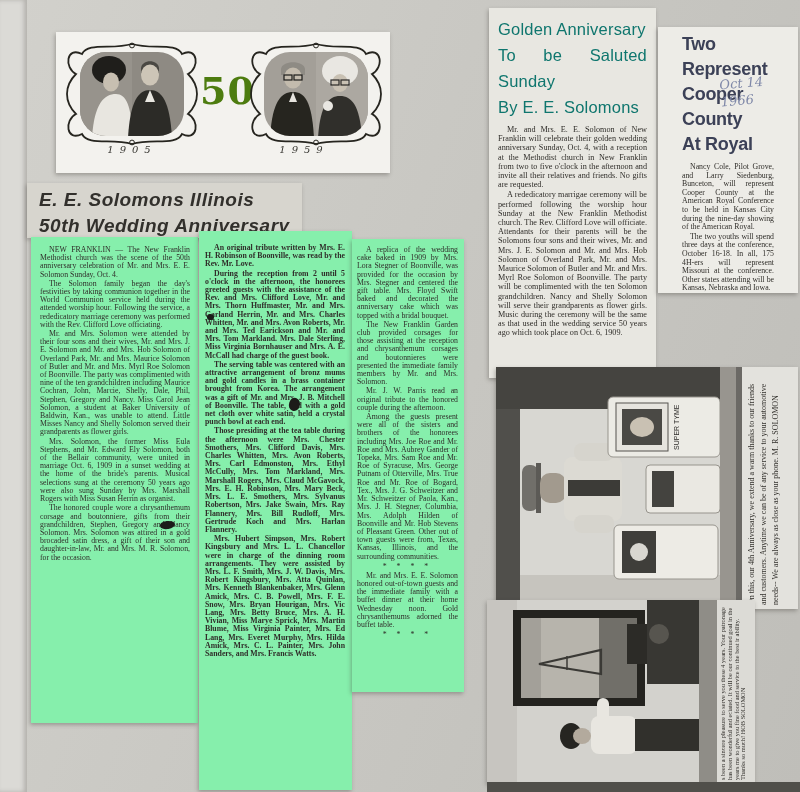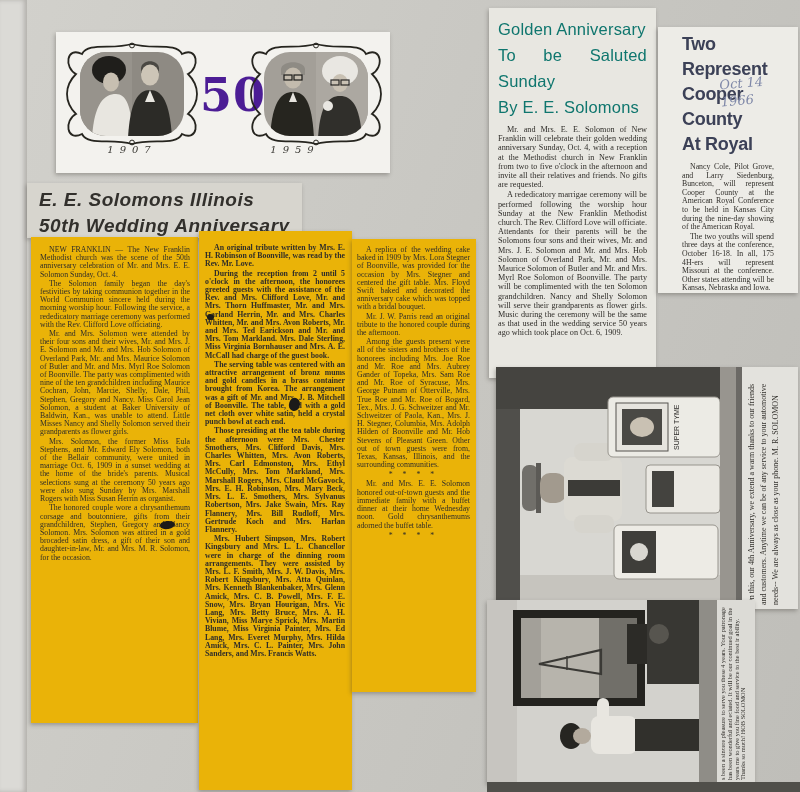--- a/index.html
+++ b/index.html
@@ -8,37 +8,37 @@
        background:linear-gradient(110deg,#d2d1cc 0%,#c9c8c3 45%,#bfbeb9 100%);}
   #page{position:relative;width:800px;height:792px;}
   .left-edge{position:absolute;left:0;top:0;width:27px;height:792px;
        background:#dbdad6;box-shadow:inset -3px 0 4px rgba(88,86,80,.30);}
   .clip{position:absolute;color:#2f2d29;box-shadow:-1px 2px 4px rgba(60,58,52,.35);}
   
   .banner{left:56px;top:32px;width:334px;height:141px;background:#f3f2ee;}
   .frame{position:absolute;top:10px;}
   .frame-l{left:8px;} .frame-r{left:192px;}
   .num50{position:absolute;left:144px;top:40px;width:50px;text-align:center;
-       font-family:"DejaVu Serif",serif;font-weight:bold;font-size:46px;line-height:1;
-       color:#4c1d95;letter-spacing:1px;}
+       font-family:"DejaVu Serif",serif;font-weight:bold;font-size:38px;line-height:1;
+       color:#4d7c0f;letter-spacing:1px;}
   .yr{position:absolute;top:112px;width:136px;text-align:center;
        font-family:"DejaVu Serif",serif;font-style:italic;font-size:10px;
        letter-spacing:6px;color:#3a3934;}
-  .yr-l{left:8px;} .yr-r{left:173px;width:132px;}
+  .yr-l{left:8px;} .yr-r{left:182px;width:132px;}
   
   .headline-clip{left:27px;top:183px;width:275px;height:55px;background:#d7d5ce;
        padding:0;}
   .headline-clip h1{margin:4px 0 0 12px;font-family:"Liberation Sans",sans-serif;
        font-weight:bold;font-style:italic;font-size:19px;line-height:26px;
        letter-spacing:.5px;color:#32302c;white-space:pre-line;}
   
-  .col{background:#eab308;overflow:hidden;text-align:justify;}
+  .col{background:#86efac;overflow:hidden;text-align:justify;}
   .col1{left:31px;top:237px;width:167px;height:486px;padding:8px 8px 4px 9px;box-sizing:border-box;}
   .col2{left:199px;top:231px;width:153px;height:559px;padding:12px 7px 4px 6px;box-sizing:border-box;font-weight:bold;}
-  .col3{left:352px;top:239px;width:124px;height:453px;padding:6px 6px 4px 5px;box-sizing:border-box;}
+  .col3{left:352px;top:239px;width:112px;height:453px;padding:6px 6px 4px 5px;box-sizing:border-box;}
   .col p{margin:1px 0 0 0;font-size:7.8px;line-height:8.2px;text-indent:9px;}
   .col p.sep{text-align:center;text-indent:0;letter-spacing:4px;line-height:9px;}
   
   .golden{left:489px;top:8px;width:167px;height:370px;background:#e8e7e1;
        padding:8px 9px;box-sizing:border-box;overflow:hidden;text-align:justify;}
   .golden h2{margin:0 0 5px 0;font-family:"Liberation Sans",sans-serif;font-weight:500;
        font-size:16.5px;line-height:26px;color:#0f766e;white-space:pre-line;letter-spacing:.2px;}
   .golden p{margin:1px 0 0 0;font-size:8.2px;line-height:9.2px;text-indent:9px;}
   
   .royal{left:658px;top:27px;width:140px;height:266px;background:#edece7;
@@ -114,45 +114,46 @@
         <rect x="83" y="38" width="8" height="5" fill="none" stroke="#2a2926" stroke-width="1.2"></rect>
         <rect x="93" y="38" width="8" height="5" fill="none" stroke="#2a2926" stroke-width="1.2"></rect>
         <path d="M70,96 C72,64 80,54 92,54 C104,54 112,64 114,96 Z" fill="#302f2b"></path>
         <circle cx="80" cy="64" r="5" fill="#e9e7e2"></circle>
       </g>
       <path d="M68,2 C88,8 112,0 118,12 C134,4 136,26 124,32 C136,44 136,60 124,72 C136,78 134,100 118,92 C112,104 88,96 68,102 C48,96 24,104 18,92 C2,100 0,78 12,72 C0,60 0,44 12,32 C0,26 2,4 18,12 C24,0 48,8 68,2 Z" fill="none" stroke="#26251f" stroke-width="1.8"></path>
       <circle cx="68" cy="3.5" r="2.4" fill="none" stroke="#26251f" stroke-width="1"></circle>
       <circle cx="68" cy="100.5" r="2.4" fill="none" stroke="#26251f" stroke-width="1"></circle>
     </svg>
 
-    <div class="yr yr-l">1907</div>
+    <div class="yr yr-l">1905</div>
     <div class="yr yr-r">1959</div>
   </section>
 
   <section class="clip headline-clip">
     <h1>E. E. Solomons Illinois
 50th Wedding Anniversary</h1>
   </section>
 
   <section class="clip col col1">
       <p>NEW FRANKLIN — The New Franklin Methodist church was the scene of the 50th anniversary celebration of Mr. and Mrs. E. E. Solomon Sunday, Oct. 4.</p>
-      <p>The Solomon family began the day's festivities by taking communion together in the World Communion sincere held during the morning worship hour. Following the service, a rededicatory marriage ceremony was performed with the Rev. Clifford Love officiating.</p>
+      <p>The Solomon family began the day's festivities by taking communion together in the World Communion service held during the attended worship hour. Following the service, a rededicatory marriage ceremony was performed with the Rev. Clifford Love officiating.</p>
       <p>Mr. and Mrs. Solomon were attended by their four sons and their wives, Mr. and Mrs. J. E. Solomon and Mr. and Mrs. Hob Solomon of Overland Park, Mr. and Mrs. Maurice Solomon of Butler and Mr. and Mrs. Myrl Roe Solomon of Boonville. The party was complimented with nine of the ten grandchildren including Maurice Cochran, John, Marcie, Shelly, Dale, Phil, Stephen, Gregory and Nancy. Miss Carol Jean Solomon, a student at Baker University of Baldwin, Kan., was unable to attend. Little Misses Nancy and Shelly Solomon served their grandparents as flower girls.</p>
       <p>Mrs. Solomon, the former Miss Eula Stephens, and Mr. Edward Ely Solomon, both of the Bellair community, were united in marriage Oct. 6, 1909 in a sunset wedding at the home of the bride's parents. Musical selections sung at the ceremony 50 years ago were also sung Sunday by Mrs. Marshall Rogers with Miss Susan Herrin as organist.</p>
       <p>The honored couple wore a chrysanthemum corsage and boutonniere, gifts from their grandchildren, Stephen, Gregory and Nancy Solomon. Mrs. Solomon was attired in a gold brocaded satin dress, a gift of their son and daughter-in-law, Mr. and Mrs. M. R. Solomon, for the occasion.</p>
     </section>
   <section class="clip col col2">
       <p>An original tribute written by Mrs. E. H. Robinson of Boonville, was read by the Rev. Mr. Love.</p>
       <p>During the reception from 2 until 5 o'clock in the afternoon, the honorees greeted guests with the assistance of the Rev. and Mrs. Clifford Love, Mr. and Mrs. Thorn Huffmaster, Mr. and Mrs. Garland Herrin, Mr. and Mrs. Charles Whitten, Mr. and Mrs. Avon Roberts, Mr. and Mrs. Ted Earickson and Mr. and Mrs. Tom Markland. Mrs. Dale Sterling, Miss Virginia Bornhauser and Mrs. A. E. McCall had charge of the guest book.</p>
       <p>The serving table was centered with an attractive arrangement of bronz mums and gold candles in a brass container brought from Korea. The arrangement was a gift of Mr. and Mrs. J. B. Mitchell of Boonville. The table, laid with a gold net cloth over white satin, held a crystal punch bowl at each end.</p>
       <p>Those presiding at the tea table during the afternoon were Mrs. Chester Smothers, Mrs. Clifford Davis, Mrs. Charles Whitten, Mrs. Avon Roberts, Mrs. Carl Edmonston, Mrs. Ethyl McCully, Mrs. Tom Markland, Mrs. Marshall Rogers, Mrs. Claud McGavock, Mrs. E. H. Robinson, Mrs. Mary Beck, Mrs. L. E. Smothers, Mrs. Sylvanus Robertson, Mrs. Jake Swain, Mrs. Ray Flannery, Mrs. Bill Rudloff, Mrs. Gertrude Koch and Mrs. Harlan Flannery.</p>
       <p>Mrs. Hubert Simpson, Mrs. Robert Kingsbury and Mrs. L. L. Chancellor were in charge of the dinning room arrangements. They were assisted by Mrs. L. F. Smith, Mrs. J. W. Davis, Mrs. Robert Kingsbury, Mrs. Atta Quinlan, Mrs. Kenneth Blankenbaker, Mrs. Glenn Amick, Mrs. C. B. Powell, Mrs. F. E. Snow, Mrs. Bryan Hourigan, Mrs. Vic Lang, Mrs. Betty Bruce, Mrs. A. H. Vivian, Miss Marye Sprick, Mrs. Martin Blume, Miss Virginia Painter, Mrs. Ed Lang, Mrs. Everet Murphy, Mrs. Hilda Amick, Mrs. C. L. Painter, Mrs. John Sanders, and Mrs. Francis Watts.</p>
     </section>
   <section class="clip col col3">
       <p>A replica of the wedding cake baked in 1909 by Mrs. Lora Stegner of Boonville, was provided for the occasion by Mrs. Stegner and centered the gift table. Mrs. Floyd Swift baked and decorated the anniversary cake which was topped with a bridal bouquet.</p>
+      <p>The New Franklin Garden club provided corsages for those assisting at the reception and chrysanthemum corsages and boutonnieres were presented the immediate family members by Mr. and Mrs. Solomon.</p>
       <p>Mr. J. W. Parris read an original tribute to the honored couple during the afternoon.</p>
       <p>Among the guests present were all of the sisters and brothers of the honorees including Mrs. Joe Roe and Mr. Roe and Mrs. Aubrey Gander of Topeka, Mrs. Sam Roe and Mr. Roe of Syracuse, Mrs. George Putnam of Otterville, Mrs. True Roe and Mr. Roe of Bogard, Tex., Mrs. J. G. Schweitzer and Mr. Schweitzer of Paola, Kan., Mrs. J. H. Stegner, Columbia, Mrs. Adolph Hilden of Boonville and Mr. Hob Stevens of Pleasant Green. Other out of town guests were from, Texas, Kansas, Illinois, and the surrounding communities.</p>
       <p class="sep">* * * *</p>
       <p>Mr. and Mrs. E. E. Solomon honored out-of-town guests and the immediate family with a buffet dinner at their home Wednesday noon. Gold chrysanthemums adorned the buffet table.</p>
       <p class="sep">* * * *</p>
     </section>
 
   <section class="clip golden">
     <h2>Golden Anniversary
 To be Saluted Sunday

